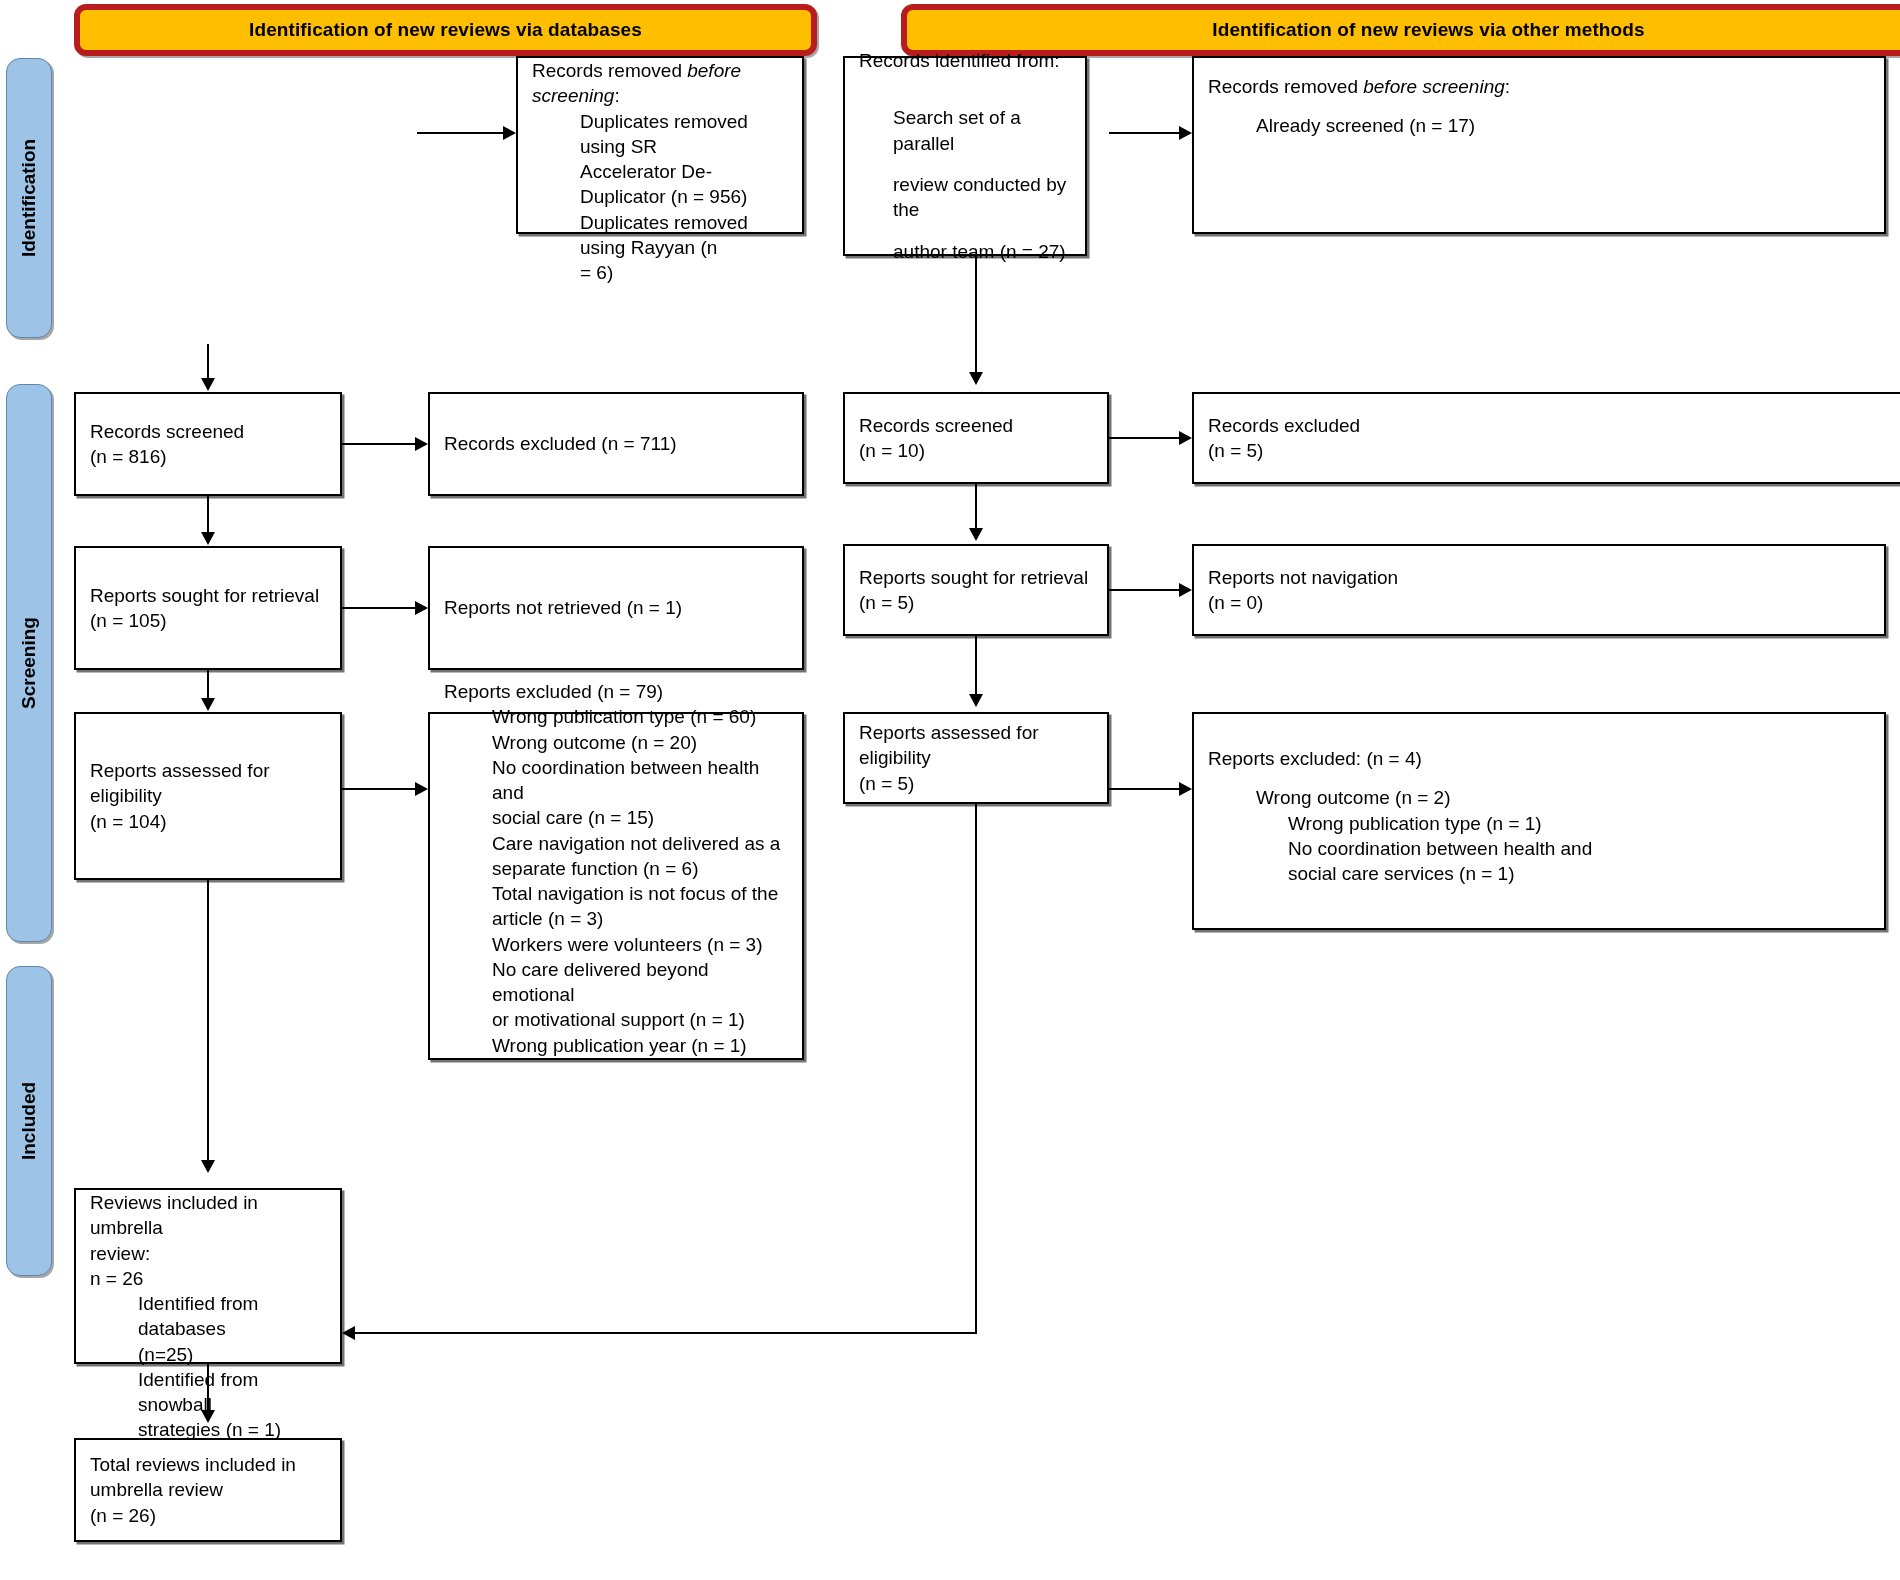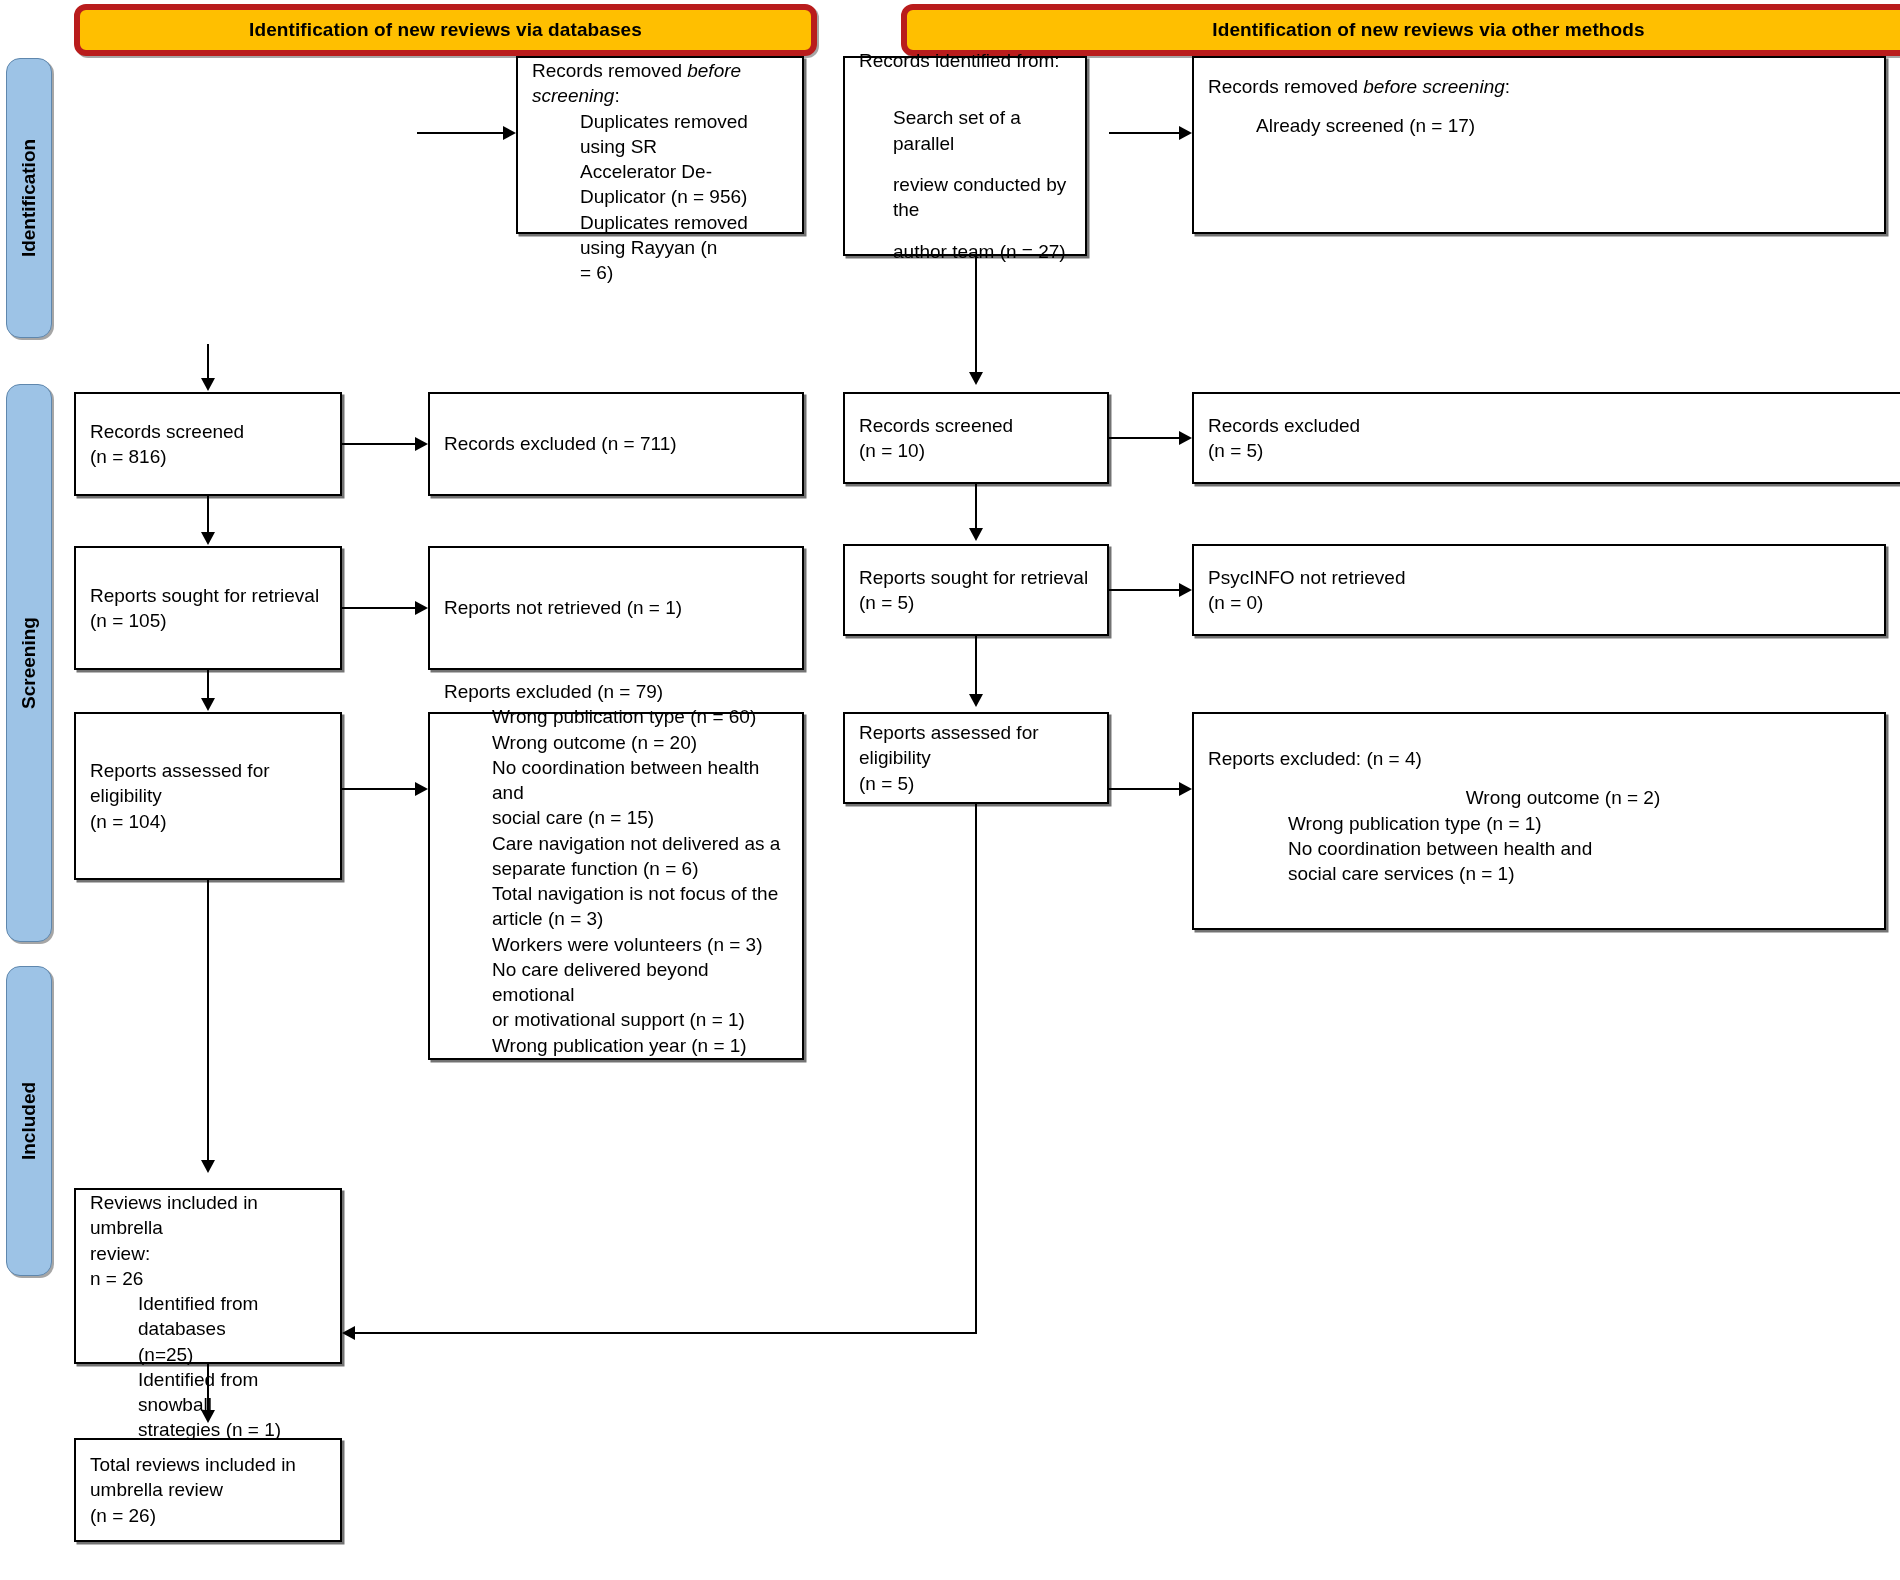--- a/index.html
+++ b/index.html
@@ -189,39 +189,39 @@
   <div class="arrow right" style="left:1179px;top:431px;"></div>
 
   <div class="node" style="left:843px;top:544px;width:266px;height:92px;">
     <div class="line">Reports sought for retrieval</div>
     <div class="line">(n = 5)</div>
   </div>
   <div class="seg v" style="left:975px;top:484px;height:46px;"></div>
   <div class="arrow down" style="left:969px;top:528px;"></div>
 
   <div class="node" style="left:1192px;top:544px;width:694px;height:92px;">
-    <div class="line">PsycINFO not retrieved</div>
+    <div class="line">Reports not navigation</div>
     <div class="line">(n = 0)</div>
   </div>
   <div class="seg h" style="left:1109px;top:589px;width:70px;"></div>
   <div class="arrow right" style="left:1179px;top:583px;"></div>
 
   <div class="node" style="left:843px;top:712px;width:266px;height:92px;">
     <div class="line">Reports assessed for eligibility</div>
     <div class="line">(n = 5)</div>
   </div>
   <div class="seg v" style="left:975px;top:636px;height:60px;"></div>
   <div class="arrow down" style="left:969px;top:694px;"></div>
 
   <div class="node top" style="left:1192px;top:712px;width:694px;height:218px;">
     <div class="pad"></div>
     <div class="pad"></div>
     <div class="line">Reports excluded: (n = 4)</div>
     <div class="gap"></div>
-    <div class="line sub" style="margin-left:48px;text-align:center;">Wrong outcome (n = 2)</div>
+    <div class="line sub" style="margin-left:48px;">Wrong outcome (n = 2)</div>
     <div class="line sub" style="margin-left:80px;">Wrong publication type (n = 1)</div>
     <div class="line sub" style="margin-left:80px;">No coordination between health and</div>
     <div class="line sub" style="margin-left:80px;">social care services (n = 1)</div>
   </div>
   <div class="seg h" style="left:1109px;top:788px;width:70px;"></div>
   <div class="arrow right" style="left:1179px;top:782px;"></div>
 
   <div class="seg v" style="left:975px;top:804px;height:530px;"></div>
   <div class="seg h" style="left:355px;top:1332px;width:622px;"></div>
   <div class="arrow left" style="left:342px;top:1326px;"></div>

